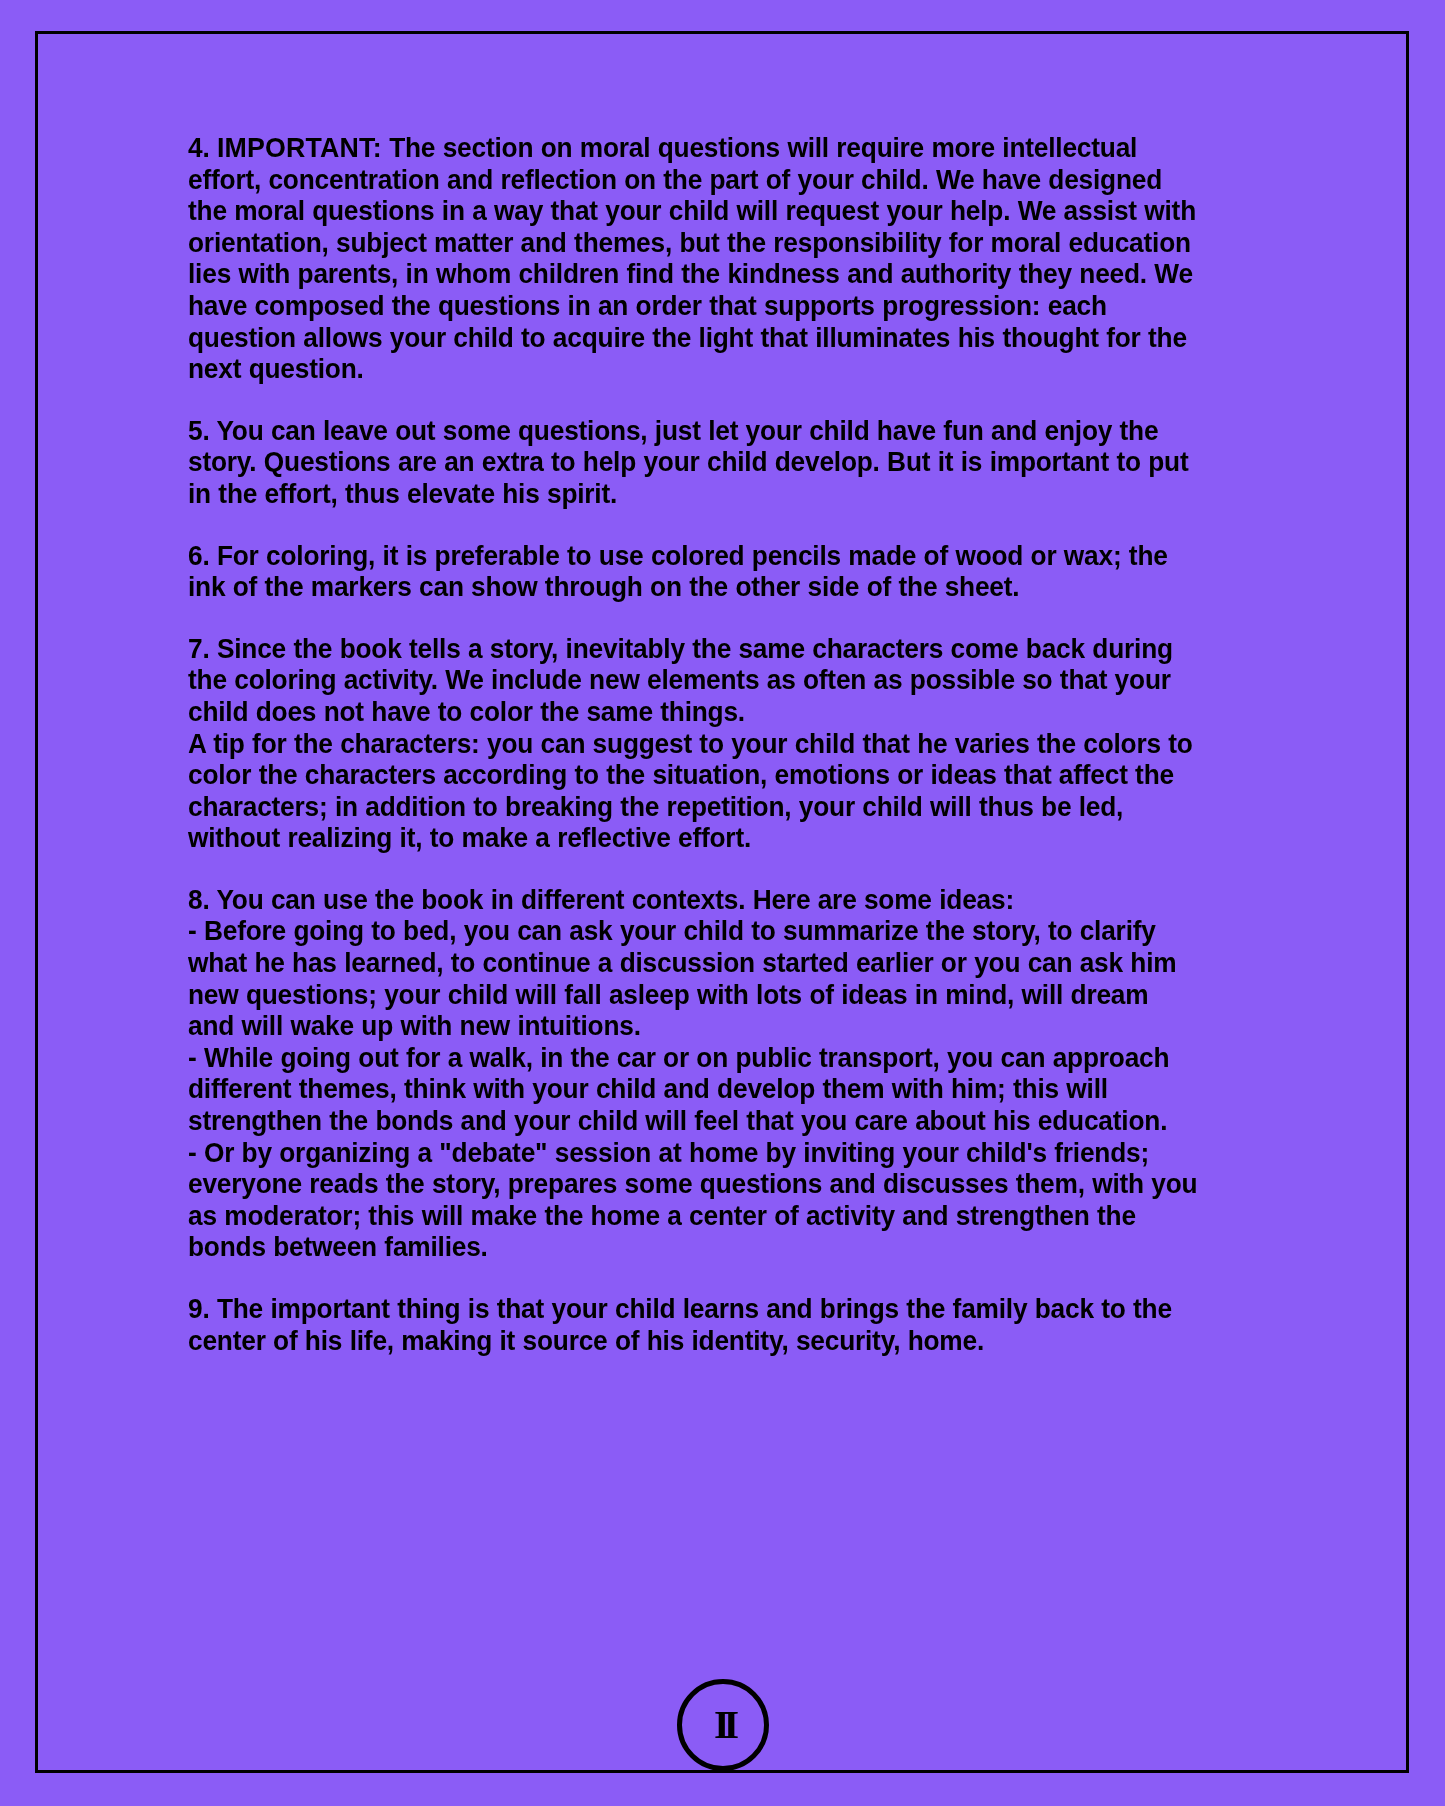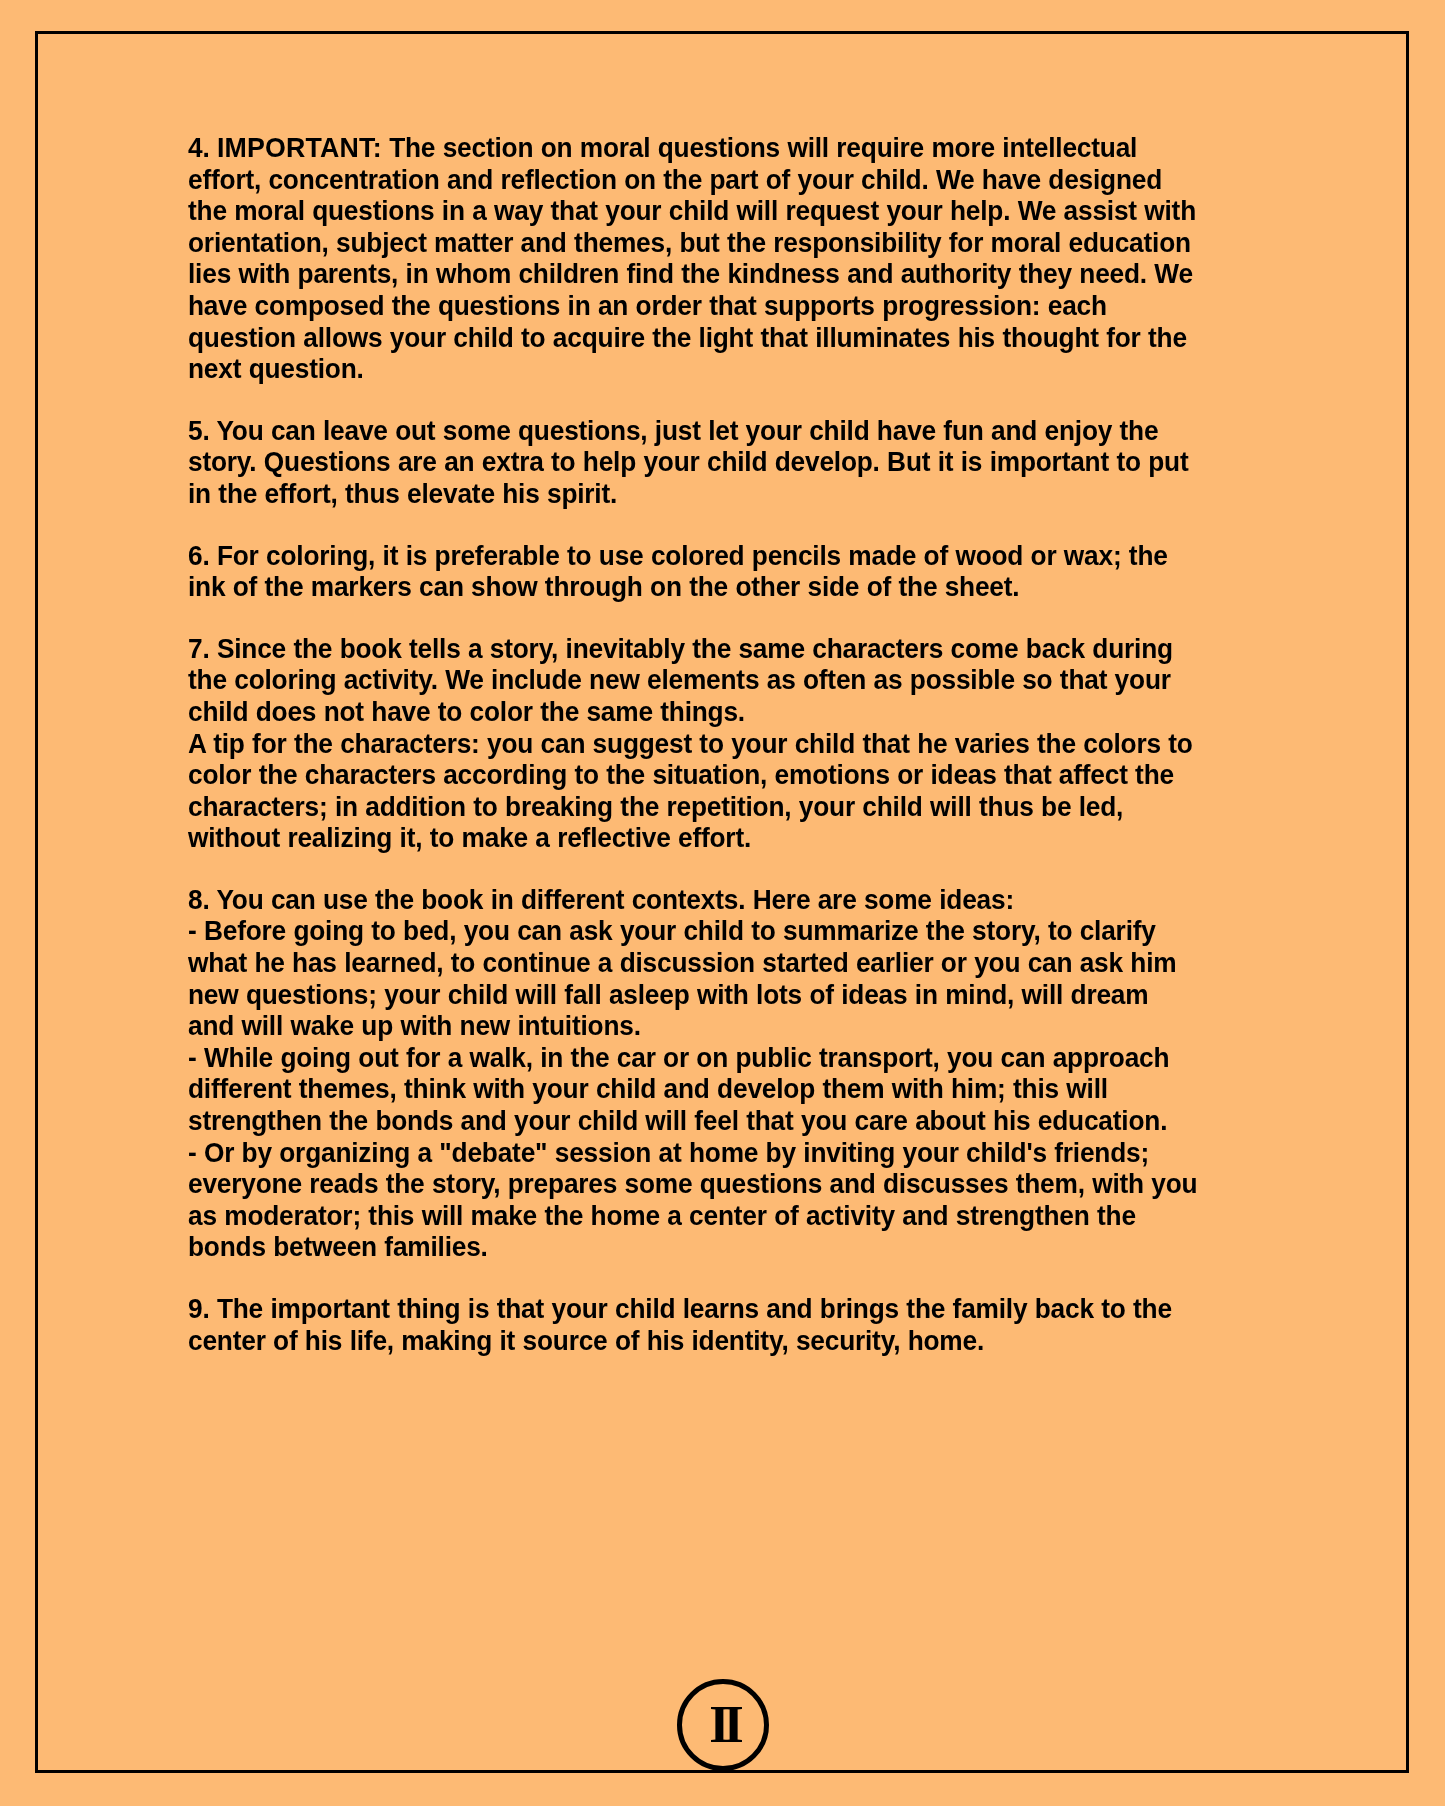--- a/index.html
+++ b/index.html
@@ -13,21 +13,21 @@
     height: 1806px;
     font-family: "Liberation Sans", sans-serif;
     color: #000000;
     overflow: hidden;
   }
 
   .page {
     position: relative;
     width: 1445px;
     height: 1806px;
-    background: #fdba74;
+    background: #8b5cf6;
     box-sizing: border-box;
   }
 
   
   .page-border {
     position: absolute;
     left: 35px;
     top: 31px;
     width: 1374px;
     height: 1742px;
@@ -94,21 +94,21 @@
     position: absolute;
     left: 0;
     top: 0;
     width: 92px;
     height: 92px;
     display: flex;
     align-items: center;
     justify-content: center;
     font-family: "Liberation Serif", serif;
     font-weight: 700;
-    font-size: 52px;
+    font-size: 40px;
     letter-spacing: -6px;
     line-height: 1;
     padding-left: 2px;
     box-sizing: border-box;
     text-align: center;
   }
 </style>
 </head>
 <body>
 

